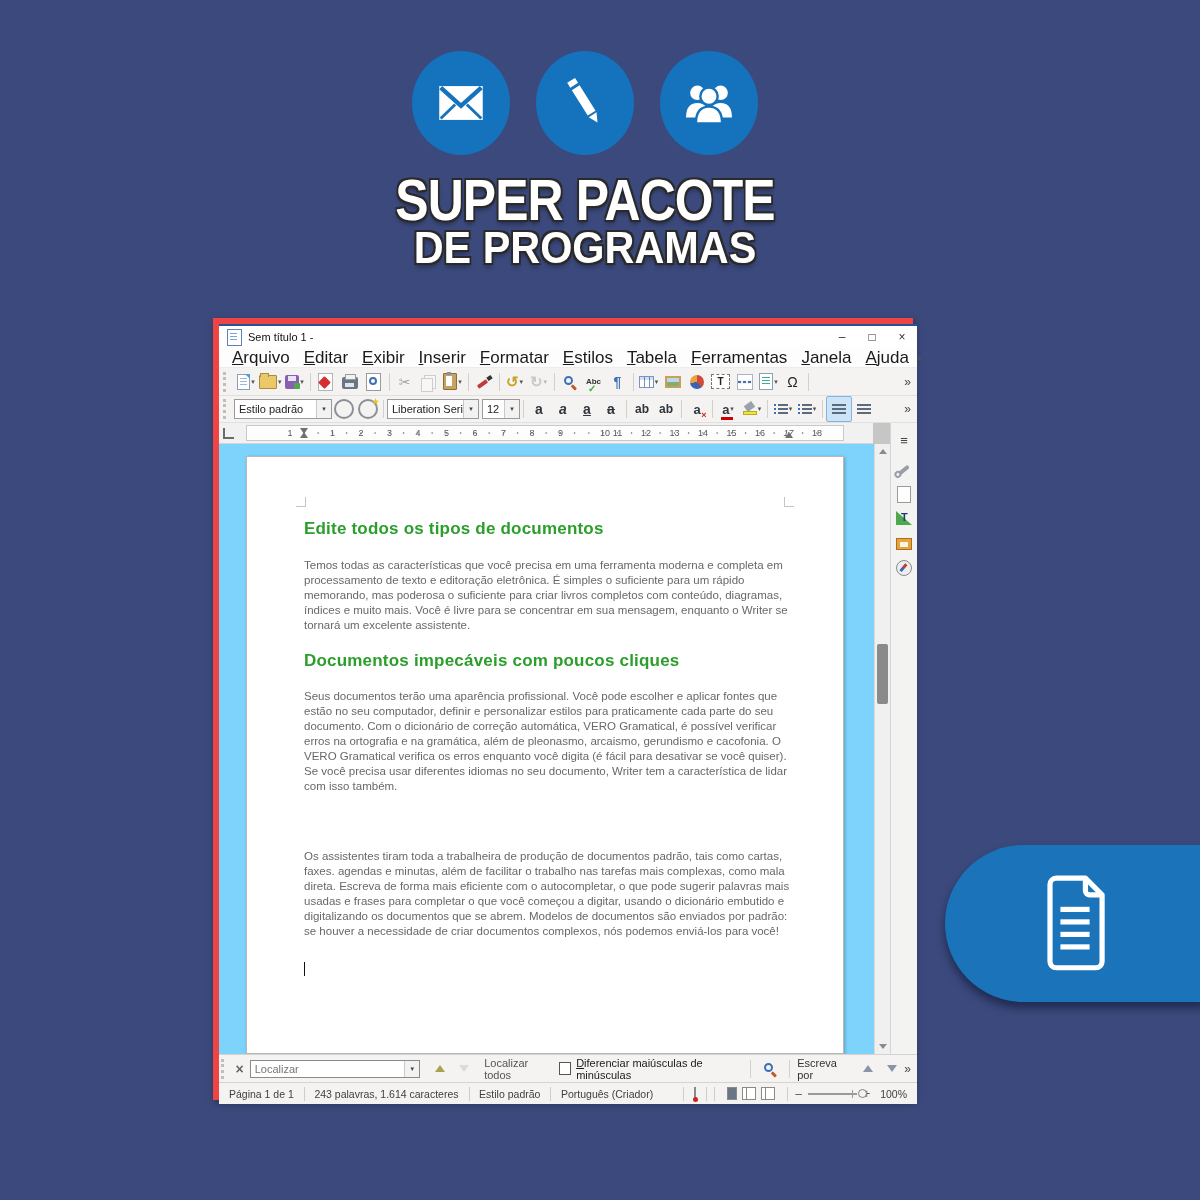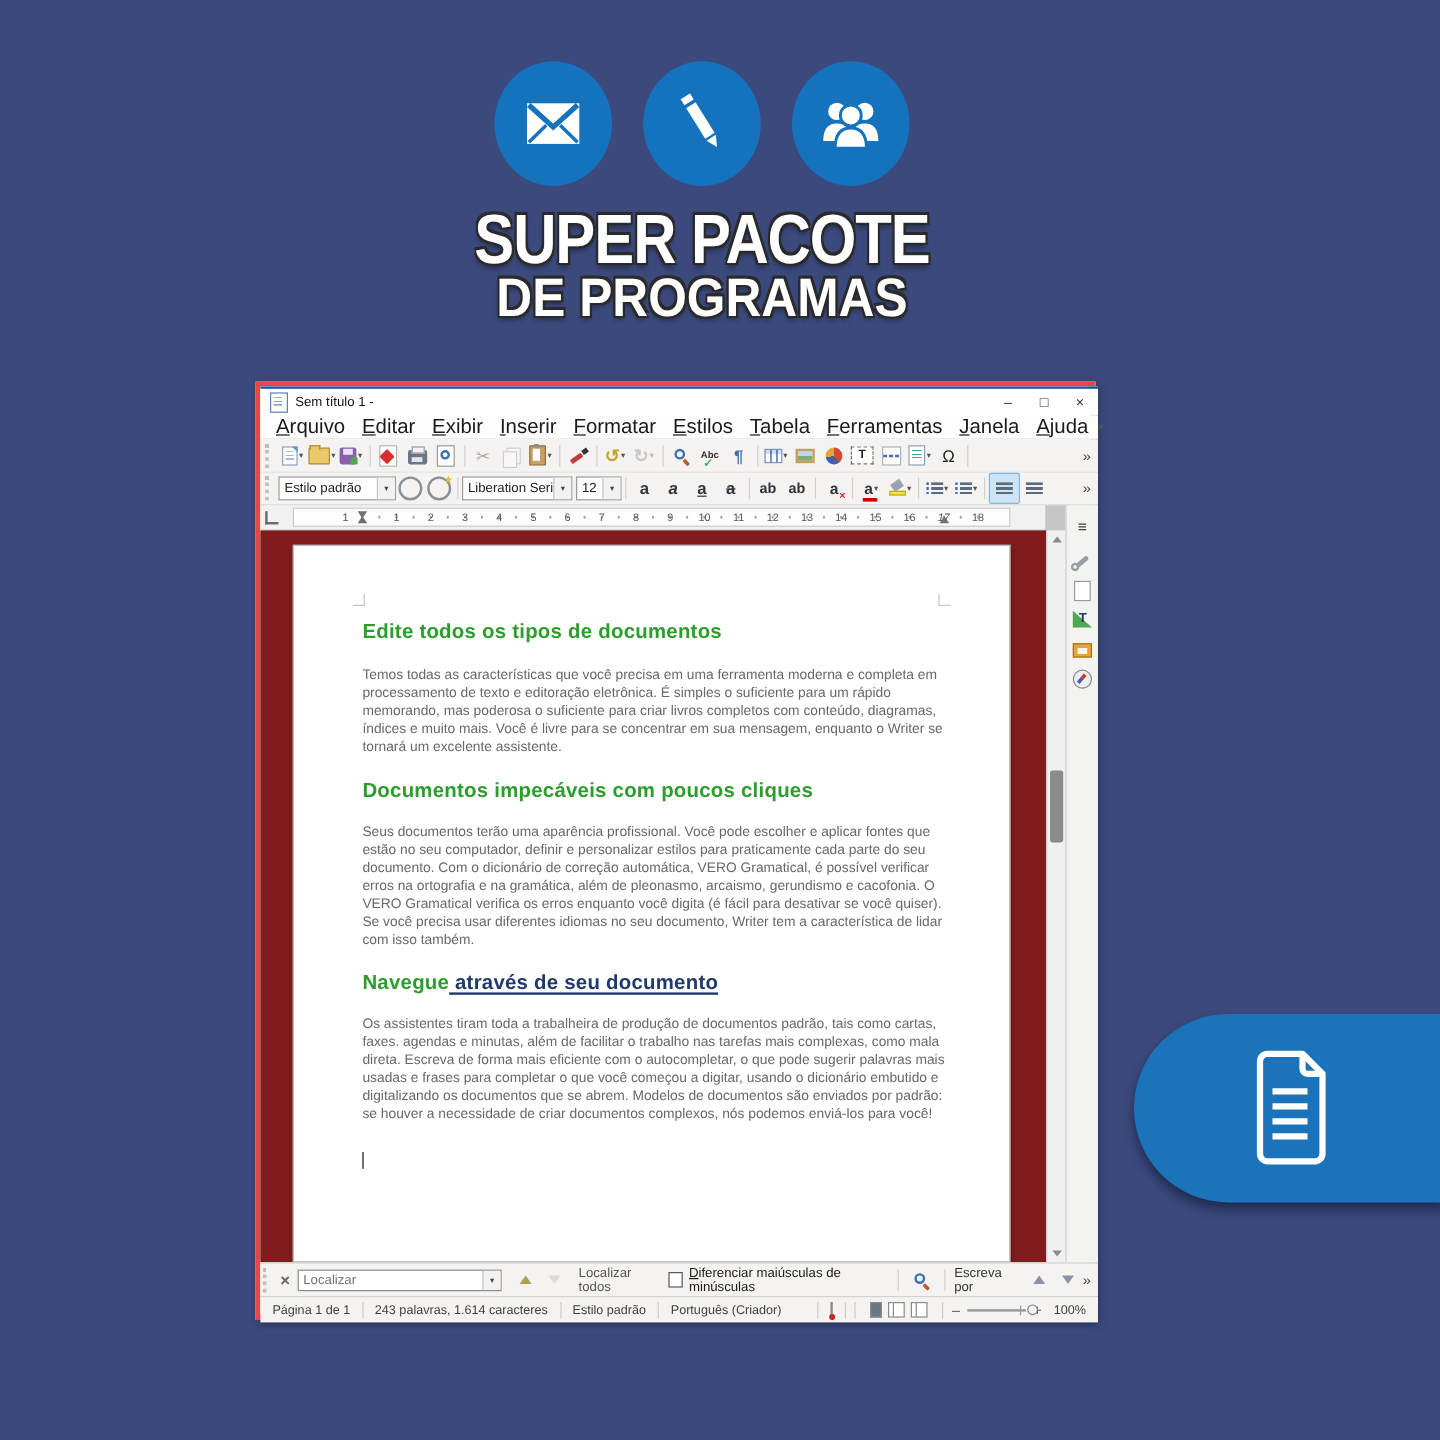--- a/index.html
+++ b/index.html
@@ -18,21 +18,21 @@
     text-shadow:-2px -2px 0 #2a2a2a,2px -2px 0 #2a2a2a,-2px 2px 0 #2a2a2a,2px 2px 0 #2a2a2a,0 4px 5px rgba(0,0,0,.35);}
 
   
   .caption{position:absolute;left:0;top:1118px;width:1170px;text-align:center;color:#fff;
     font-size:45px;font-weight:bold;letter-spacing:1px;text-shadow:3px 4px 4px rgba(0,0,0,.45);}
   .pill{position:absolute;left:945px;top:845px;width:260px;height:157px;background:#1b74ba;
     border-radius:79px 0 0 79px;box-shadow:0 6px 9px rgba(10,18,45,.55);display:flex;align-items:center;justify-content:center;}
 
   
   .window{position:absolute;left:213px;top:318px;width:700px;height:782px;background:#fff;
-    border:4px solid #ef4444;box-shadow:2px 3px 8px rgba(0,0,0,.35);box-sizing:border-box;font-size:11px;color:#222;}
+    border:6px solid #ef4444;box-shadow:2px 3px 8px rgba(0,0,0,.35);box-sizing:border-box;font-size:11px;color:#222;}
   .titlebar{position:absolute;left:0;top:0;width:698px;height:24px;background:#fff;border-top:2px solid #24519e;
     display:flex;align-items:center;box-sizing:border-box;}
   .title-icon{width:13px;height:15px;background:#fff;border:1px solid #5b83b8;margin:0 6px 0 8px;position:relative;}
   .title-icon::after{content:"";position:absolute;left:2px;top:3px;width:7px;height:7px;
     background:repeating-linear-gradient(to bottom,#7ba3d6 0 1px,transparent 1px 3px);}
   .title-text{font-size:11px;color:#111;}
   .title-controls{margin-left:auto;display:flex;height:100%;}
   .tc-btn{width:30px;height:100%;display:flex;align-items:center;justify-content:center;font-size:12px;color:#333;}
   .menubar{position:absolute;left:0;top:24px;width:698px;height:20px;background:#fdfdfd;display:flex;align-items:center;
     padding-left:6px;box-sizing:border-box;border-bottom:1px solid #ececec;}
@@ -132,21 +132,21 @@
   .ruler-white{position:absolute;left:27px;top:2px;width:598px;height:16px;background:#fdfdfd;border:1px solid #c9c9c9;box-sizing:border-box;}
   .ruler-ticks{position:absolute;left:57px;top:0;width:514px;height:100%;
     background-image:radial-gradient(circle,#8a8a8a .8px,transparent 1.1px);background-size:14.25px 100%;background-position:7px center;}
   .rnum{position:absolute;top:2px;font-size:9px;color:#555;transform:translateX(-50%);}
   .corner-tab{position:absolute;left:4px;top:5px;width:9px;height:9px;border-left:2px solid #6a6a6a;border-bottom:2px solid #6a6a6a;}
   .ind-marker{position:absolute;width:0;height:0;border-left:4px solid transparent;border-right:4px solid transparent;}
   .ind-up{border-bottom:6px solid #707070;bottom:2px;}
   .ind-down{border-top:6px solid #707070;top:2px;}
 
   
-  .workspace{position:absolute;left:0;top:21px;width:655px;height:610px;background:#7f1d1d;overflow:hidden;}
+  .workspace{position:absolute;left:0;top:21px;width:655px;height:610px;background:#7dd3fc;overflow:hidden;}
   .docpage{position:absolute;left:27px;top:12px;width:598px;height:598px;background:#fff;border:1px solid #b8b8b8;
     box-shadow:1px 1px 3px rgba(0,0,0,.25);box-sizing:border-box;}
   .cmark{position:absolute;width:9px;height:9px;}
   .cmark-l{left:49px;top:40px;border-right:1px solid #c4c4c4;border-bottom:1px solid #c4c4c4;}
   .cmark-r{left:537px;top:40px;border-left:1px solid #c4c4c4;border-bottom:1px solid #c4c4c4;}
   .doc-h{position:absolute;left:57px;width:492px;font-size:17px;font-weight:bold;color:#2b9e2b;letter-spacing:.2px;}
   .doc-p{position:absolute;left:57px;width:489px;font-size:11.5px;line-height:15px;color:#686868;}
   .h3-navy{color:#1e3a6e;text-decoration:underline;text-decoration-thickness:2px;text-underline-offset:3px;}
   .cursor{position:absolute;left:57px;top:505px;width:1px;height:14px;background:#111;}
 
@@ -437,21 +437,21 @@
           <div>
               <span class="rnum" style="left: 85.5px;">1</span>
               <span class="rnum" style="left: 114px;">2</span>
               <span class="rnum" style="left: 142.5px;">3</span>
               <span class="rnum" style="left: 171px;">4</span>
               <span class="rnum" style="left: 199.5px;">5</span>
               <span class="rnum" style="left: 228px;">6</span>
               <span class="rnum" style="left: 256.5px;">7</span>
               <span class="rnum" style="left: 285px;">8</span>
               <span class="rnum" style="left: 313.5px;">9</span>
-              <span class="rnum" style="left: 342px;">10</span>
+              <span class="rnum" style="left: 358px;">10</span>
               <span class="rnum" style="left: 370.5px;">11</span>
               <span class="rnum" style="left: 399px;">12</span>
               <span class="rnum" style="left: 427.5px;">13</span>
               <span class="rnum" style="left: 456px;">14</span>
               <span class="rnum" style="left: 484.5px;">15</span>
               <span class="rnum" style="left: 513px;">16</span>
               <span class="rnum" style="left: 541.5px; font-style: italic;">17</span>
               <span class="rnum" style="left: 570px;">18</span>
             </div>
           <span class="ind-marker ind-up" style="left:53px;"></span>
@@ -461,21 +461,20 @@
       </div>
 
       <div class="workspace">
         <div class="docpage">
           <span class="cmark cmark-l"></span>
           <span class="cmark cmark-r"></span>
           <div class="doc-h" style="top:62px;">Edite todos os tipos de documentos</div>
           <div class="doc-p" style="top:101px;">Temos todas as características que você precisa em uma ferramenta moderna e completa em processamento de texto e editoração eletrônica. É simples o suficiente para um rápido memorando, mas poderosa o suficiente para criar livros completos com conteúdo, diagramas, índices e muito mais. Você é livre para se concentrar em sua mensagem, enquanto o Writer se tornará um excelente assistente.</div>
           <div class="doc-h" style="top:194px;">Documentos impecáveis com poucos cliques</div>
           <div class="doc-p" style="top:232px;">Seus documentos terão uma aparência profissional. Você pode escolher e aplicar fontes que estão no seu computador, definir e personalizar estilos para praticamente cada parte do seu documento. Com o dicionário de correção automática, VERO Gramatical, é possível verificar erros na ortografia e na gramática, além de pleonasmo, arcaismo, gerundismo e cacofonia. O VERO Gramatical verifica os erros enquanto você digita (é fácil para desativar se você quiser). Se você precisa usar diferentes idiomas no seu documento, Writer tem a característica de lidar com isso também.</div>
-          <div class="doc-h" style="top:354px;"><span>Navegue</span><span class="h3-navy"> através de seu documento</span></div>
           <div class="doc-p" style="top:392px;">Os assistentes tiram toda a trabalheira de produção de documentos padrão, tais como cartas, faxes. agendas e minutas, além de facilitar o trabalho nas tarefas mais complexas, como mala direta. Escreva de forma mais eficiente com o autocompletar, o que pode sugerir palavras mais usadas e frases para completar o que você começou a digitar, usando o dicionário embutido e digitalizando os documentos que se abrem. Modelos de documentos são enviados por padrão: se houver a necessidade de criar documentos complexos, nós podemos enviá-los para você!</div>
           <span class="cursor"></span>
         </div>
       </div>
 
       <div class="vscroll">
         <span class="scr-btn" style="top:2px;">
             <span class="tri-up"></span>
           </span>
         <span class="scr-thumb"></span>

